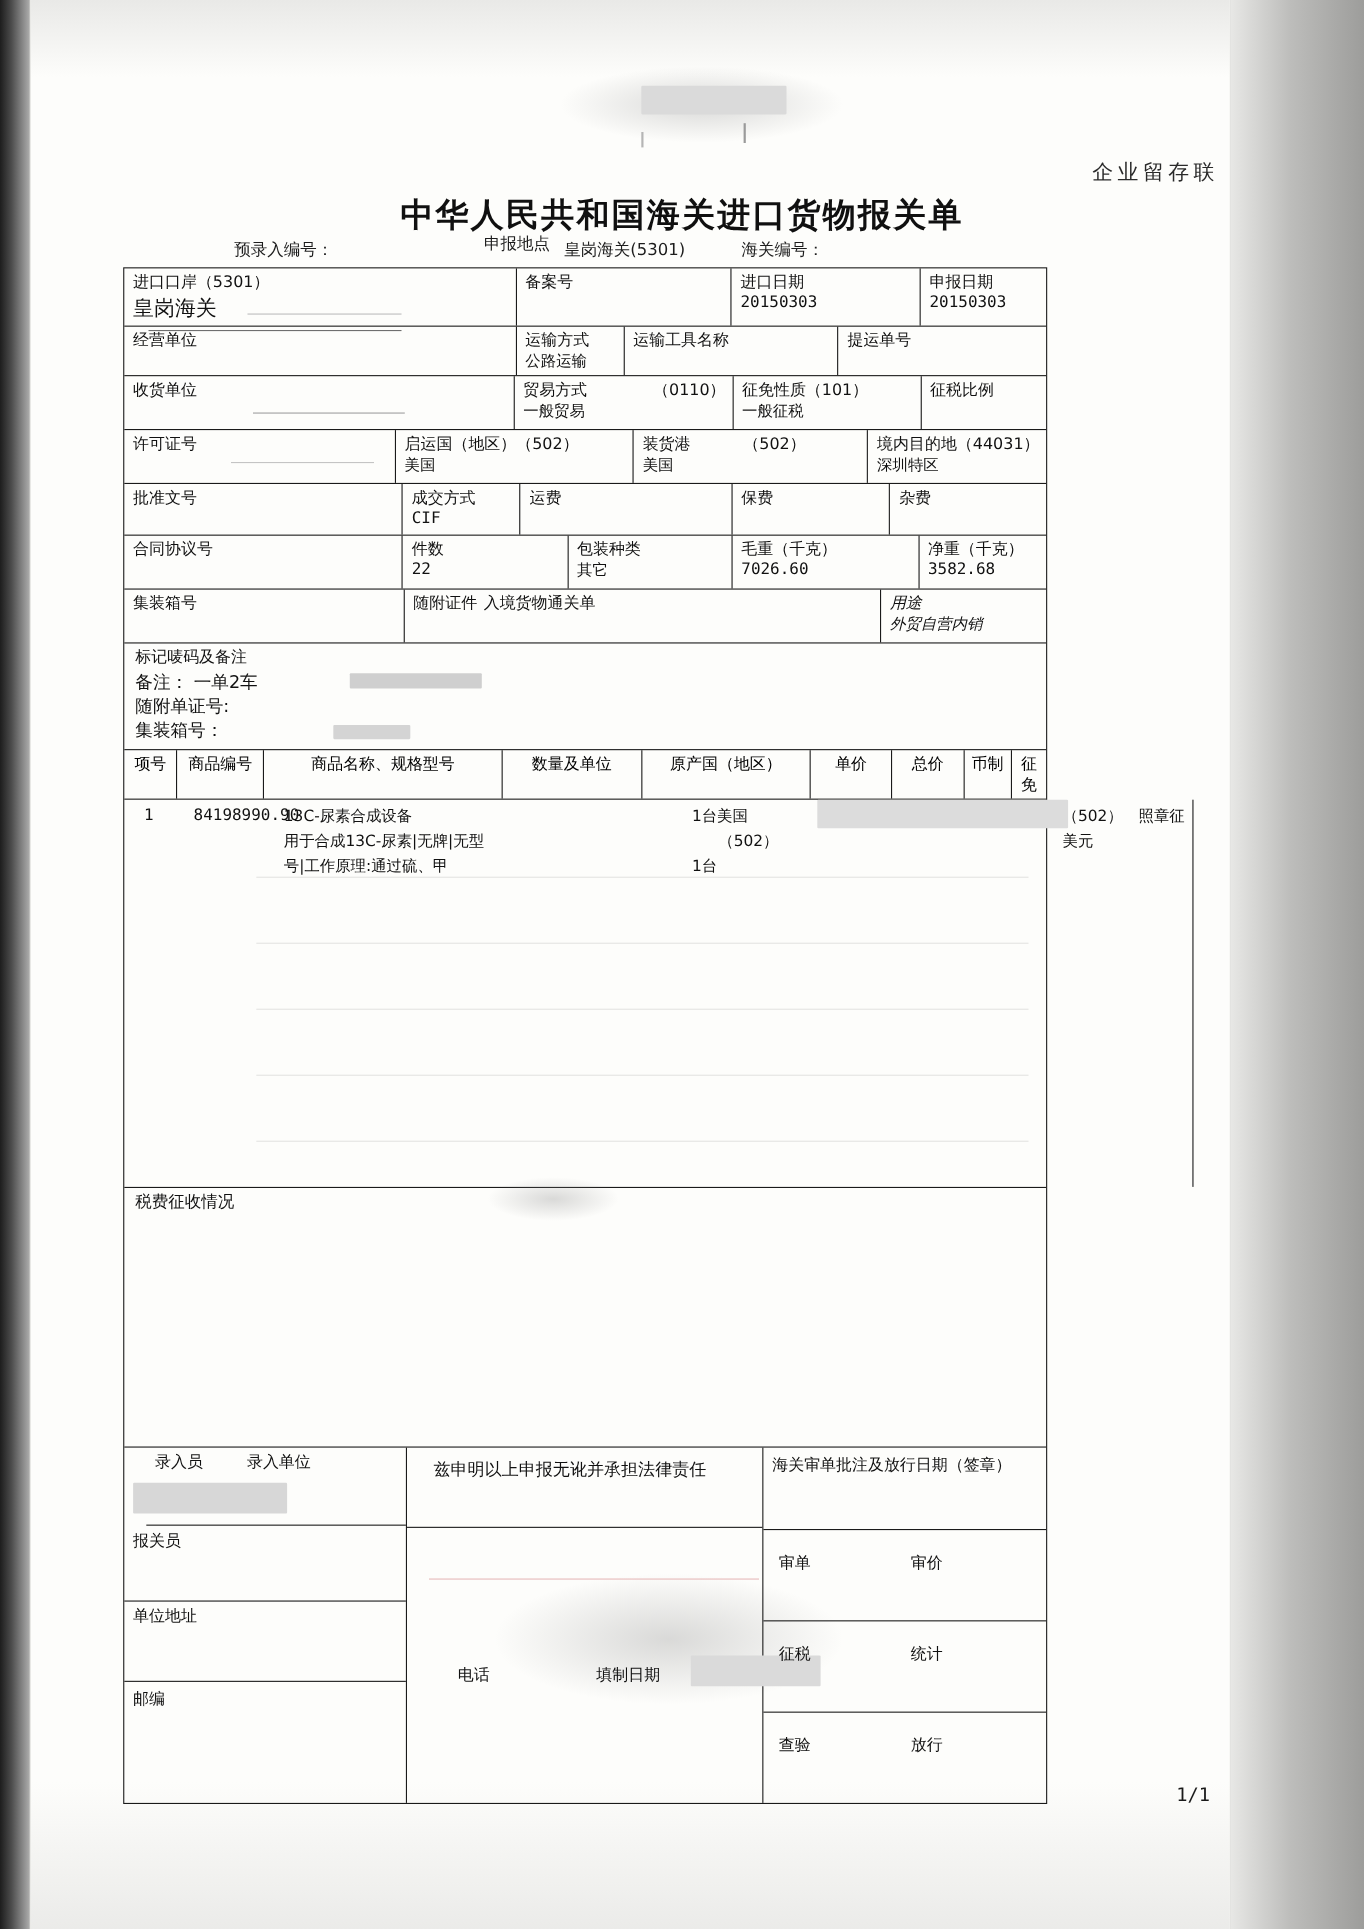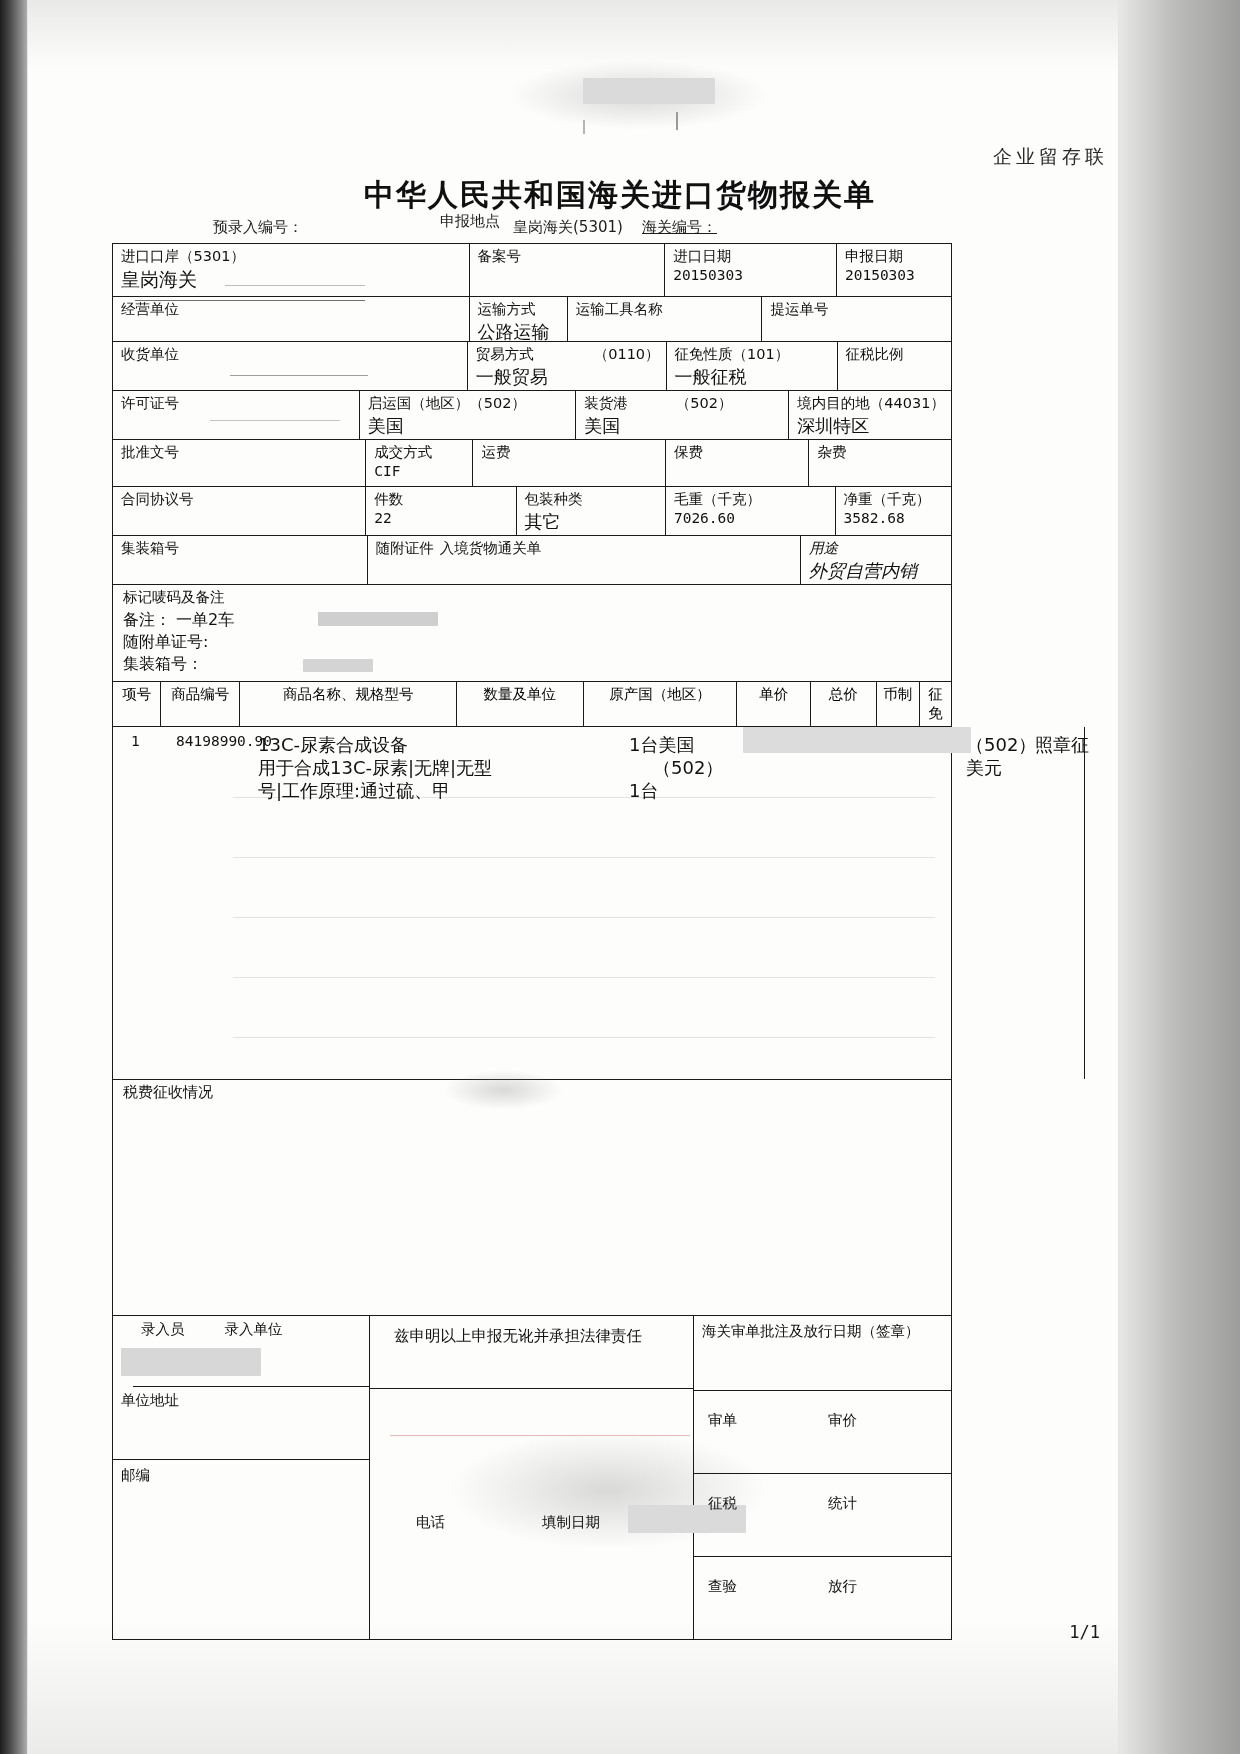--- a/index.html
+++ b/index.html
@@ -92,21 +92,21 @@
   .row:last-child { border-bottom: none; }
   .cell {
     position: relative;
     border-right: 1.1px solid #1a1a1a;
     box-sizing: border-box;
     padding: 3px 6px 2px 8px;
     min-height: 44px;
   }
   .cell:last-child { border-right: none; }
   .lbl { font-size: 14.5px; color: #111; white-space: nowrap; font-family: "DejaVu Sans", sans-serif; }
-  .val { font-size: 18px; color: #111; white-space: nowrap; font-family: "DejaVu Sans", sans-serif; margin-top: 1px; }
+  .val { font-size: 14px; color: #111; white-space: nowrap; font-family: "DejaVu Sans", sans-serif; margin-top: 1px; }
   .val.mono { font-family: "DejaVu Sans Mono", monospace; font-size: 14.5px; }
   .lblrow { display: flex; align-items: baseline; gap: 6px; }
 
   
   .goods-head { display: flex; border-bottom: 1.1px solid #1a1a1a; }
   .goods-head > div {
     font-size: 14.5px;
     text-align: center;
     padding: 3px 2px 3px 2px;
     border-right: 1.1px solid #1a1a1a;
@@ -155,21 +155,21 @@
 <div class="scan-top-fade"></div>
 <div class="scan-bottom-fade"></div>
 
 <div class="abs keep-label">企业留存联</div>
 
 <div class="abs doc-title" style="width:1240px;">中华人民共和国海关进口货物报关单</div>
 
 <div class="abs cn prelabel" style="left:213px; top:218px;">预录入编号：</div>
 <div class="abs cn prelabel" style="left:440px; top:212px;">申报地点</div>
 <div class="abs cn prelabel" style="left:513px; top:218px;">皇岗海关(5301)</div>
-<div class="abs cn prelabel" style="left:642px; top:218px;text-decoration:underline;">海关编号：</div>
+<div class="abs cn prelabel" style="left:674px; top:218px;">海关编号：</div>
 
 <div class="form">
 
   <div class="row">
     <div class="cell" style="width:418px; height:52px;">
       <div class="lbl">进口口岸（5301）</div>
       <div class="val" style="font-size:19px;">皇岗海关</div>
     </div>
     <div class="cell" style="width:228px; height:52px;">
       <div class="lbl">备案号</div>
@@ -373,20 +373,23 @@
   <div class="row" style="border-bottom:none;">
 
     <div class="cell" style="width:300px; padding:0; border-right:1.1px solid #1a1a1a;">
       <div style="height:62px; border-bottom:1.1px solid #1a1a1a; padding:4px 8px; position:relative;margin-left:20px;">
         <div class="lblrow">
           <span class="lbl">录入员</span>
           <span class="lbl" style="margin-left:34px;">录入单位</span>
         </div>
         <div class="redact" style="left:-12px; top:32px; width:140px; height:28px; background:#d7d7d7;"></div>
       </div>
+      <div style="height:60px; border-bottom:1.1px solid #1a1a1a; padding:4px 8px;">
+        <div class="lbl">报关员</div>
+      </div>
       <div style="height:64px; border-bottom:1.1px solid #1a1a1a; padding:4px 8px;">
         <div class="lbl">单位地址</div>
       </div>
       <div style="height:62px; padding:6px 8px;">
         <div class="lbl">邮编</div>
       </div>
     </div>
 
     <div class="cell" style="width:378px; padding:0; border-right:1.1px solid #1a1a1a; position:relative;">
       <div style="height:62px; border-bottom:1.1px solid #1a1a1a; padding:10px 8px 0 24px;">

